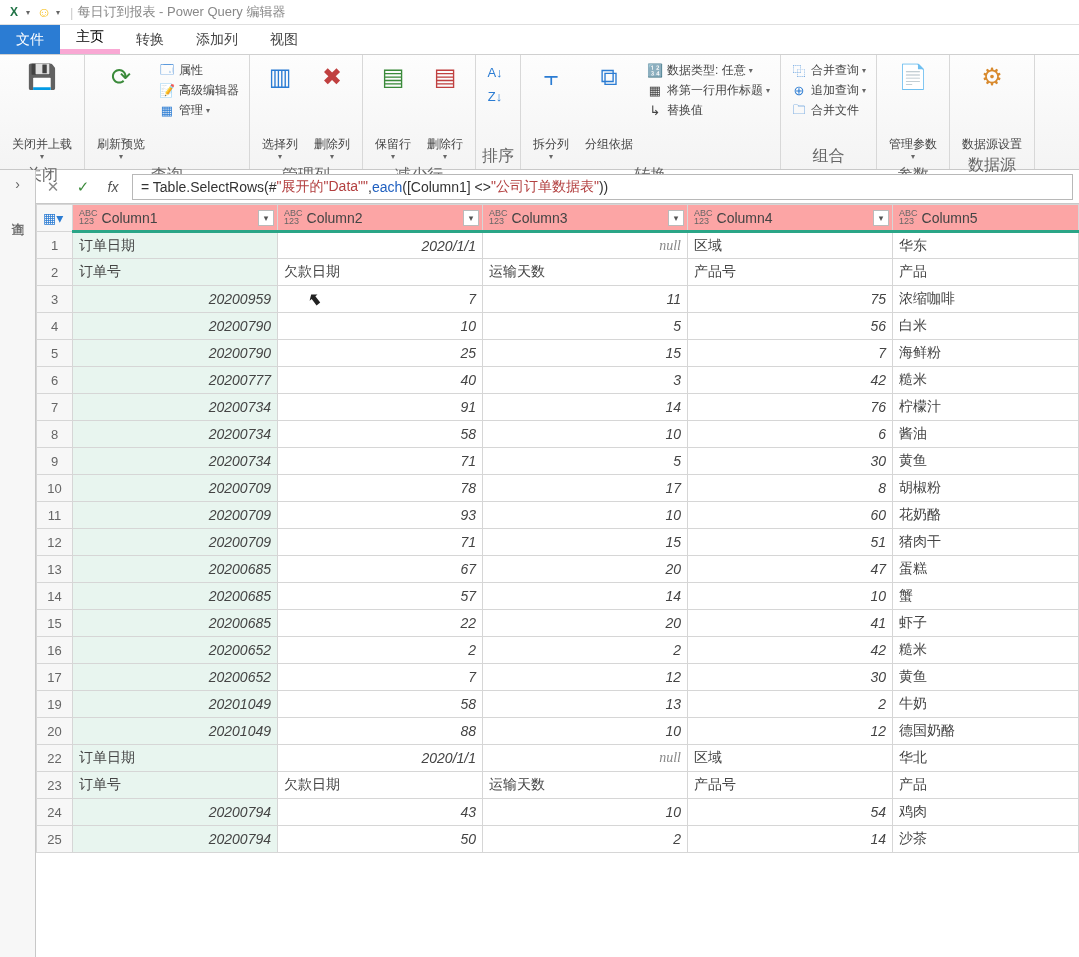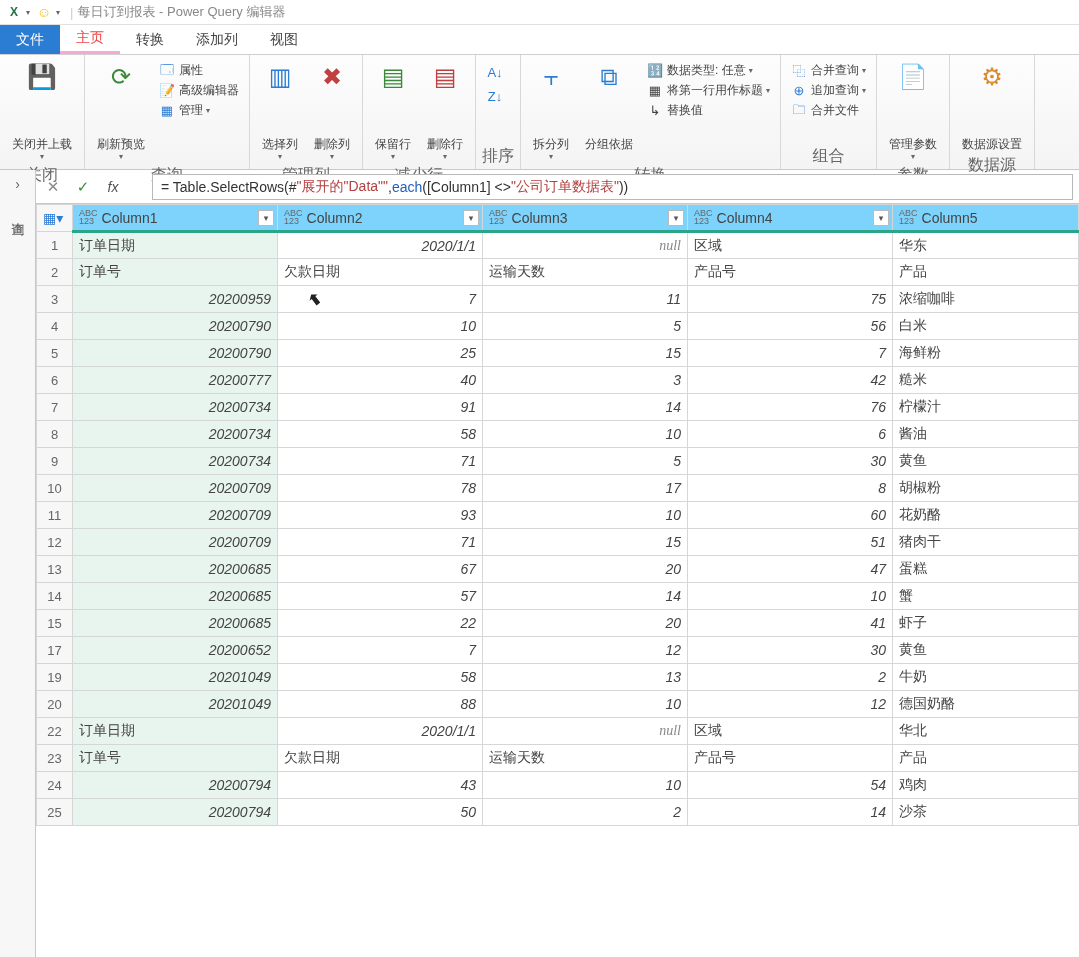--- a/index.html
+++ b/index.html
@@ -11,21 +11,21 @@
 .titlebar .excel-ico { color: #217346; font-weight: bold; font-size: 12px; }
 .titlebar .smile-ico { color: #f5b800; font-size: 14px; }
 .titlebar .drop { font-size: 8px; color: #666; margin-right: 6px; }
 .titlebar .sep { color: #ccc; margin: 0 4px; }
 .titlebar .title-text { color: #888; font-size: 13px; }
 
 
 .ribbon-tabs { height: 30px; background: #fff; display: flex; align-items: stretch; border-bottom: 1px solid #d0d0d0; text-align: center; }
 .rtab { padding: 0 16px; display: flex; align-items: center; font-size: 14px; color: #444; cursor: pointer; }
 .rtab.file { background: #2b7cd3; color: #fff; }
-.rtab.active { border-bottom: 3px solid #f9a8d4; color: #ef4444; }
+.rtab.active { border-bottom: 5px solid #f9a8d4; color: #000000; }
 
 
 .ribbon { height: 115px; background: linear-gradient(#fdfdfd,#f4f4f4); border-bottom: 1px solid #c8c8c8; display: flex; }
 .rgroup { border-right: 1px solid #d8d8d8; display: flex; flex-direction: column; padding: 4px 6px 2px; }
 .rgroup-body { flex: 1; display: flex; align-items: flex-start; gap: 4px; }
 .rgroup-label { text-align: center; font-size: 16px; color: #666; padding-top: 2px; }
 .rbtn-v { display: flex; flex-direction: column; align-items: center; justify-content: flex-start; padding: 2px 6px; cursor: pointer; min-width: 42px; }
 .rbtn-v .ricon { width: 32px; height: 32px; display: flex; align-items: center; justify-content: center; font-size: 24px; margin-bottom: 2px; }
 .rbtn-v .rlbl { font-size: 12px; text-align: center; line-height: 1.2; color: #444; margin-top: 42px; }
 .rbtn-v .rcaret { font-size: 8px; color: #666; margin-top: 1px; }
@@ -39,30 +39,30 @@
 
 .main-area { display: flex; height: calc(100vh - 170px); }
 .left-gutter { width: 36px; border-right: 1px solid #c8c8c8; background: #f7f7f7; display: flex; flex-direction: column; align-items: center; padding-top: 6px; }
 .left-gutter .chev { font-size: 14px; color: #666; cursor: pointer; margin-bottom: 20px; }
 .left-gutter .vtext { writing-mode: vertical-rl; font-size: 13px; color: #666; }
 .content { flex: 1; display: flex; flex-direction: column; }
 .formula-row { display: flex; align-items: center; height: 34px; border-bottom: 1px solid #c8c8c8; padding: 0 6px; gap: 8px; }
 .fbtn { width: 22px; height: 22px; display: flex; align-items: center; justify-content: center; cursor: pointer; color: #888; font-size: 15px; }
 .fbtn.check { color: #3a8a3a; }
 .fbtn.fx { font-style: italic; color: #555; font-size: 14px; }
-.formula-box { flex: 1; height: 26px; border: 1px solid #b8b8b8; padding: 2px 8px; font-family: Consolas, monospace; font-size: 14px; background: #fff; display: flex; align-items: center; overflow: hidden; white-space: nowrap; margin-left: 20px; }
+.formula-box { flex: 1; height: 26px; border: 1px solid #b8b8b8; padding: 2px 8px; font-family: Consolas, monospace; font-size: 14px; background: #fff; display: flex; align-items: center; overflow: hidden; white-space: nowrap; }
 .formula-box .plain { color: #333; }
 .formula-box .str { color: #b34040; }
 .formula-box .kw { color: #2060c0; }
 
 
 .grid-wrap { flex: 1; overflow: auto; }
 .grid { border-collapse: collapse; width: 100%; table-layout: fixed; }
 .grid th, .grid td { border: 1px solid #d6d6d6; height: 27px; padding: 0 6px; font-size: 14px; color: #444; background: #fff; text-align: left; }
-.grid th { background: #7dd3fc; font-weight: normal; position: relative; }
+.grid th { background: #fca5a5; font-weight: normal; position: relative; }
 .grid .rownum { width: 36px; text-align: center; background: #f7f7f7; color: #666; font-size: 13px; }
 .grid th.rownum-h { width: 36px; background: #f7f7f7; }
 .grid th.colh { border-bottom: 3px solid #2aa587; }
 .colh-inner { display: flex; align-items: center; gap: 4px; }
 .type-ico { font-size: 9px; color: #666; line-height: 0.8; display: inline-flex; flex-direction: column; }
 .flt { position: absolute; right: 3px; top: 50%; transform: translateY(-50%); width: 16px; height: 16px; border: 1px solid #bbb; background: #fff; font-size: 9px; display: flex; align-items: center; justify-content: center; cursor: pointer; color: #555; }
 .grid td.num { text-align: right; font-style: italic; }
 .grid td.nullv { text-align: right; font-style: italic; color: #888; font-family: Liberation Serif, serif; }
 .grid td.c1 { background: #e8f5ef; }
 .grid .cursor-arrow { position: absolute; font-size: 18px; color: #222; pointer-events: none; }
@@ -456,20 +456,28 @@
             </tr>
             <tr>
               <td class="rownum">15</td>
               <td class="c1 num">20200685</td>
               <td class="num">22</td>
               <td class="num">20</td>
               <td class="num">41</td>
               <td>虾子</td>
             </tr>
             <tr>
+              <td class="rownum">16</td>
+              <td class="c1 num">20200652</td>
+              <td class="num">2</td>
+              <td class="num">2</td>
+              <td class="num">42</td>
+              <td>糙米</td>
+            </tr>
+            <tr>
               <td class="rownum">17</td>
               <td class="c1 num">20200652</td>
               <td class="num">7</td>
               <td class="num">12</td>
               <td class="num">30</td>
               <td>黄鱼</td>
             </tr>
             <tr>
               <td class="rownum">19</td>
               <td class="c1 num">20201049</td>

